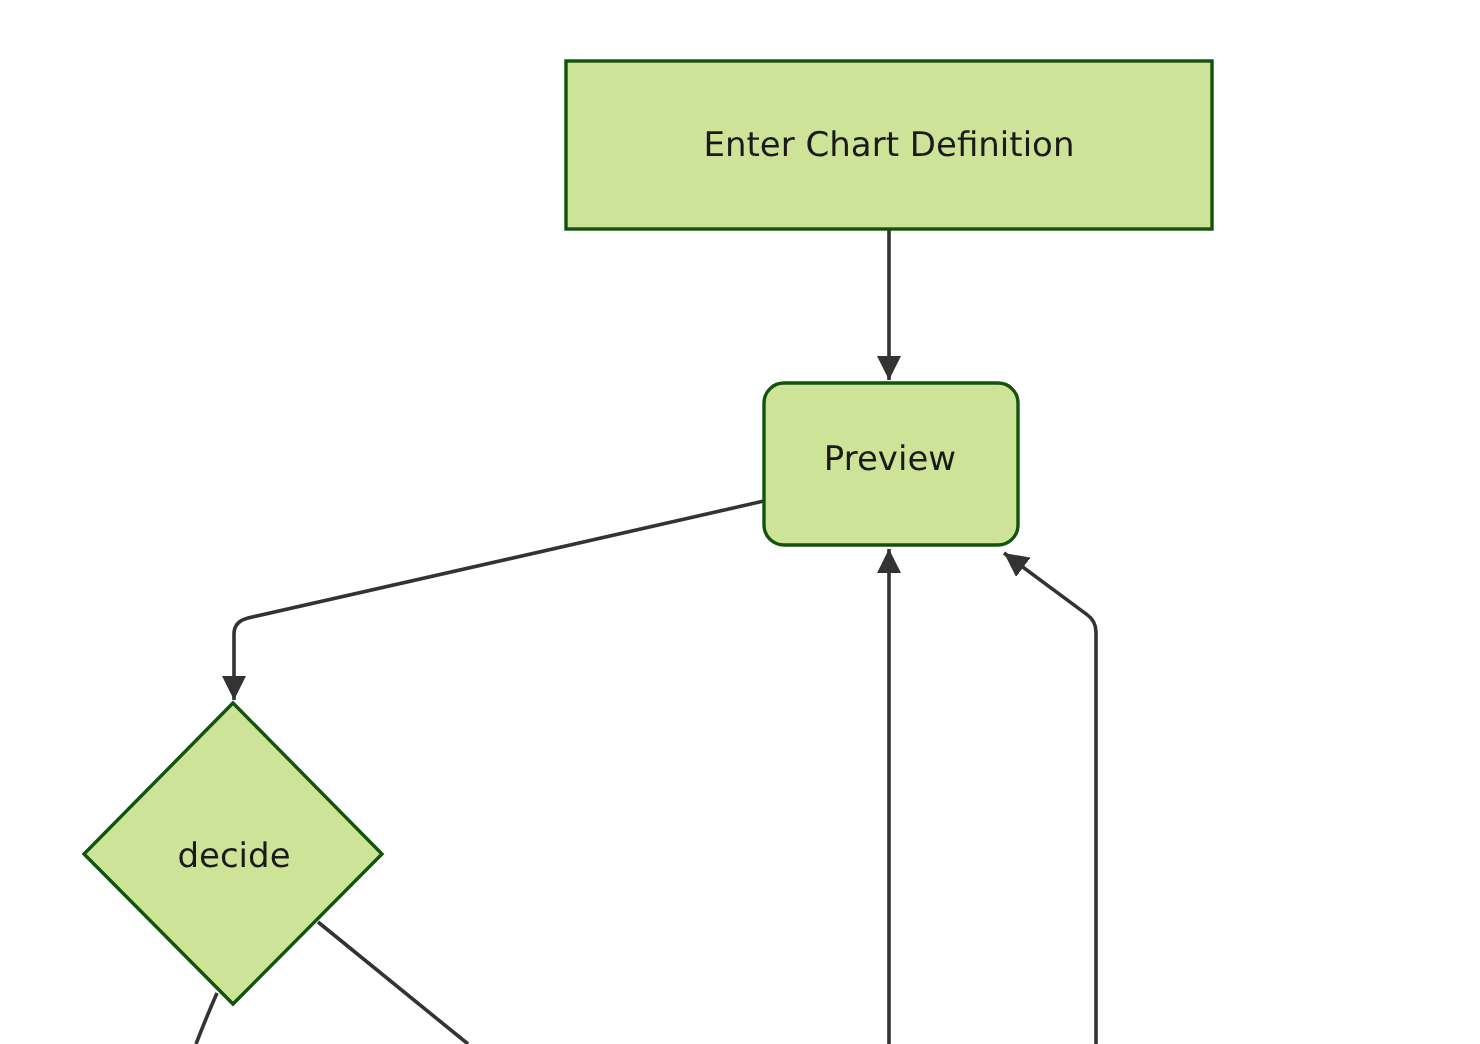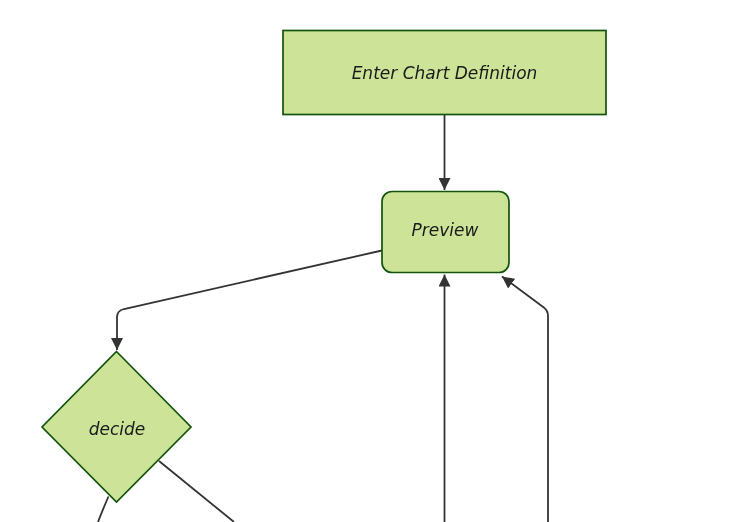--- a/index.html
+++ b/index.html
@@ -6,21 +6,20 @@
     margin: 0;
     padding: 0;
     background: #ffffff;
   }
   .canvas {
     position: relative;
     width: 740px;
     height: 522px;
     overflow: hidden;
     background: #ffffff;
-    font-style: italic;
   }
   svg { display: block; }
   .edge {
     fill: none;
     stroke: #333333;
     stroke-width: 1.8px;
   }
   .node-shape {
     fill: #cde498;
     stroke: #13540c;

